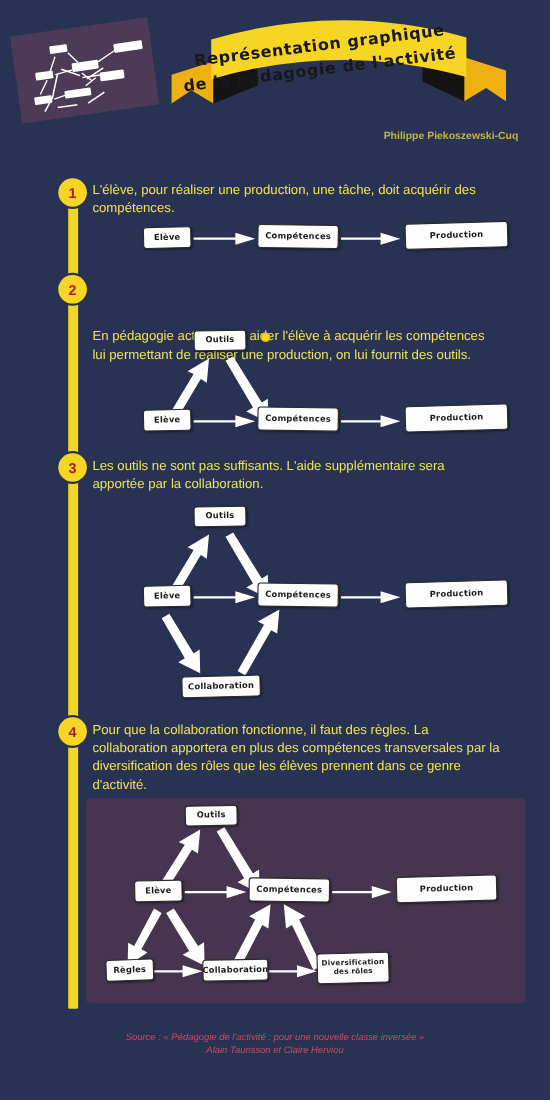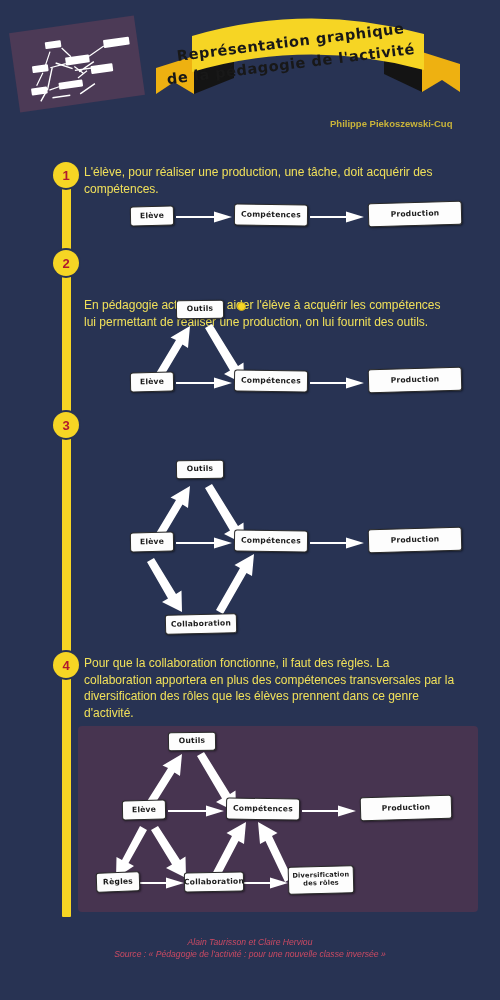--- a/index.html
+++ b/index.html
@@ -33,21 +33,21 @@
   }
   .rib-l1{left:28px;top:26px;font-size:14.5px;transform:rotate(-7deg);letter-spacing:.6px;}
   .rib-l2{left:18px;top:48px;font-size:14.5px;transform:rotate(-7deg);letter-spacing:.6px;}
 
   .subtitle{
     position:absolute;left:180px;top:80px;width:210px;
     text-align:center;color:#c6415c;font-size:10.5px;line-height:1.35;
   }
   .byline{
     position:absolute;left:330px;top:118px;width:160px;
-    text-align:left;color:#c9b43a;font-size:9.5px;font-weight:600;
+    text-align:center;color:#c9b43a;font-size:9.5px;font-weight:600;
   }
 
   
   .tl-bar{
     position:absolute;left:62px;top:175px;width:9px;height:742px;
     background:#f6d524;border-radius:1px;
   }
   .badge{
     position:absolute;width:26px;height:26px;border-radius:50%;
     background:#f6d524;color:#b01a2e;font-weight:700;font-size:13px;
@@ -170,20 +170,21 @@
         <path d="M190 86 L226 86 L226 81.5 L244 87 L226 92.5 L226 88 L190 88 Z"></path>
       </g>
     </svg>
     <div class="nodebox" style="left:56px;top:4px;width:48px;height:19px;transform:rotate(-1deg);">Outils</div>
     <div class="dot-yellow" style="left:117px;top:6px;"></div>
     <div class="nodebox" style="left:10px;top:76px;width:44px;height:20px;transform:rotate(-1.2deg);">Elève</div>
     <div class="nodebox" style="left:114px;top:74px;width:74px;height:22px;transform:rotate(0.8deg);">Compétences</div>
     <div class="nodebox" style="left:248px;top:72px;width:94px;height:24px;transform:rotate(-1.6deg);">Production</div>
   </div>
 
+  <div class="step-text" style="left:84px;top:415px;width:370px;">Les outils ne sont pas suffisants. L'aide supplémentaire sera apportée par la collaboration.</div>
 
   <div class="diag" style="left:120px;top:456px;width:360px;height:184px;">
     <svg class="arrowsvg" width="360" height="184">
       <g fill="#ffffff">
 
         <path d="M32 84 L56 44 L50.5 41.5 L70 30 L68 52 L62.5 48.5 L39 88 Z"></path>
 
         <path d="M92 28 L118 70 L123.5 66.5 L124 88 L104 78 L110 74.5 L85 32 Z"></path>
 
         <path d="M56 86 L94 86 L94 81.5 L112 87 L94 92.5 L94 88 L56 88 Z"></path>
@@ -237,17 +238,17 @@
     <div class="nodebox" style="left:264px;top:64px;width:92px;height:24px;transform:rotate(-1.6deg);">Production</div>
     <div class="nodebox" style="left:0px;top:140px;width:44px;height:20px;transform:rotate(-2deg);">Règles</div>
     <div class="nodebox" style="left:88px;top:140px;width:60px;height:20px;transform:rotate(-1deg);">Collaboration</div>
     <div class="nodebox" style="left:192px;top:134px;width:66px;height:28px;flex-direction:column;transform:rotate(-1.5deg);font-size:6.6px;">
       <span>Diversification</span>
       <span>des rôles</span>
     </div>
   </div>
 
   <div class="source">
+    <div>Source : « Pédagogie de l'activité : pour une nouvelle classe inversée »</div>
     <div>Alain Taurisson et Claire Herviou</div>
-    <div>Source : « Pédagogie de l'activité : pour une nouvelle classe inversée »</div>
   </div>
 
 </div>
 
 </body></html>

